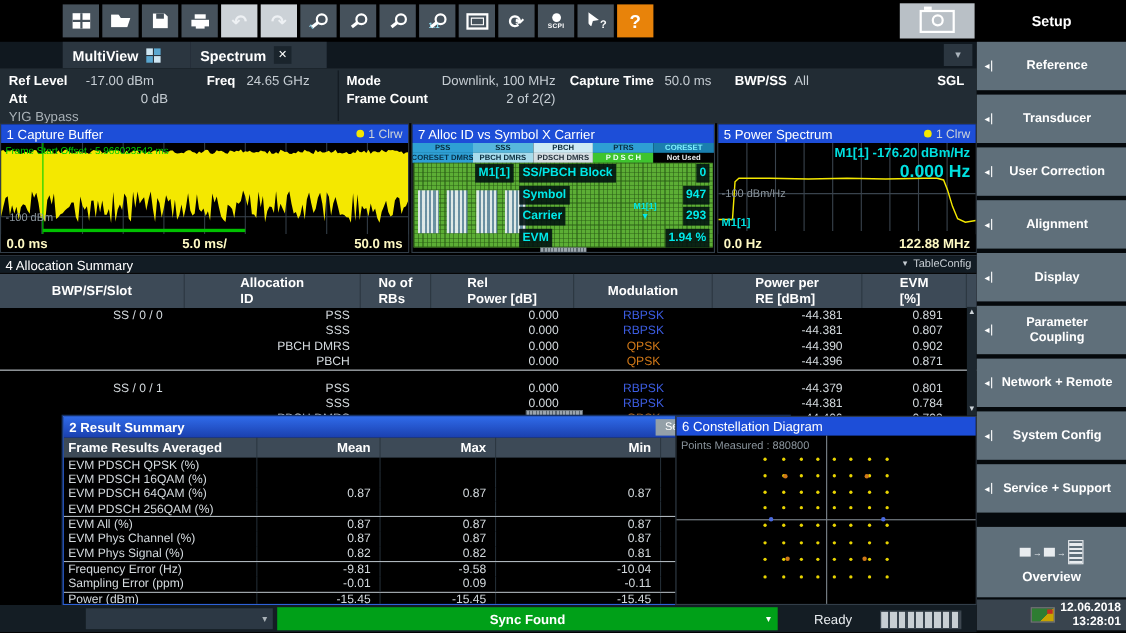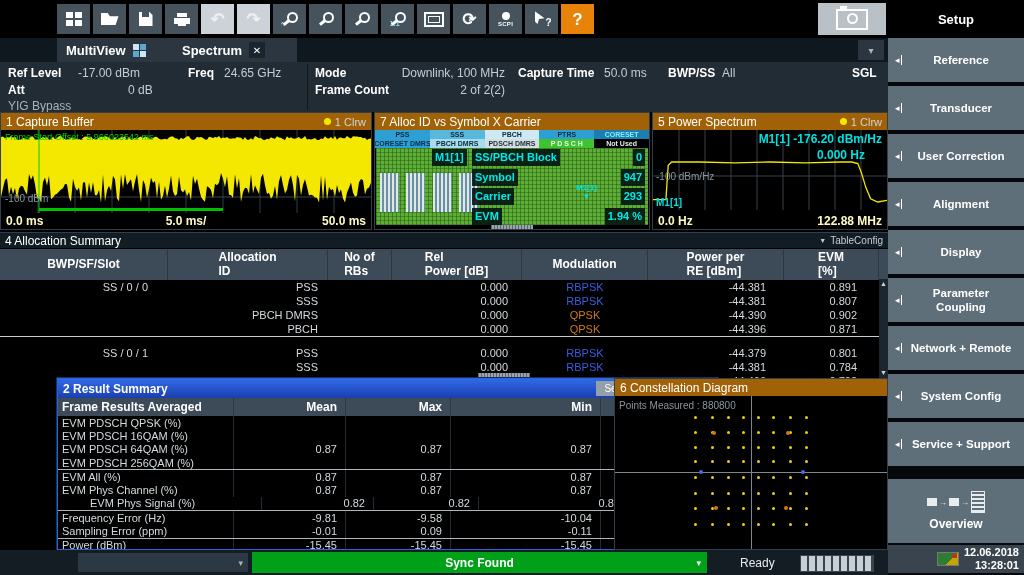--- a/index.html
+++ b/index.html
@@ -50,21 +50,21 @@
   .tab .mv-icon i:nth-child(2){background:#5aa7d0;}
   .tab .mv-icon i:nth-child(3){background:#5aa7d0;}
   .tab-drop{position:absolute;right:4px;top:2px;width:26px;height:20px;background:#2b3640;color:#aab4bc;display:flex;align-items:center;justify-content:center;font-size:10px;}
   
   .settings{position:absolute;left:0;top:62px;width:888px;height:50px;background:#222c34;font-size:12px;}
   .settings .lab{position:absolute;font-weight:bold;color:#fff;white-space:pre;}
   .settings .val{position:absolute;color:#c6cdd3;white-space:pre;}
   .settings .vdiv{position:absolute;top:2px;bottom:2px;width:1px;background:#121a20;}
   
   .panel{position:absolute;top:112px;height:118px;background:#000;border:1px solid #323e49;box-sizing:border-box;}
-  .p-head{height:17px;display:flex;align-items:center;justify-content:space-between;padding:0 5px;background:#a16207;font-size:12px;color:#fff;gap:32px;}
+  .p-head{height:17px;display:flex;align-items:center;justify-content:space-between;padding:0 5px;background:#1d4ed8;font-size:12px;color:#fff;gap:32px;}
   .trace-tag{display:flex;align-items:center;gap:4px;font-size:11px;color:#cdd4d9;}
   .trace-tag .dot{width:7px;height:7px;border-radius:50%;background:#f4e800;}
   .axisrow{position:absolute;left:0;right:0;bottom:0;height:16px;display:flex;justify-content:space-between;align-items:center;padding:0 5px;font-size:12px;font-weight:bold;color:#fef9c3;background:#000;}
   .axisrow .mid{position:absolute;left:50%;transform:translateX(-50%);}
   .overlay{position:absolute;pointer-events:none;}
   .green-txt{color:#00d000;font-size:9px;}
   .gray-txt{color:#8a949c;font-size:10px;}
   .cyan-txt{color:#00e0e0;font-weight:bold;}
   
   .legendrow{display:flex;height:9px;}
@@ -324,21 +324,21 @@
         <line x1="78" y1="0" x2="78" y2="80" stroke="#39434d"></line>
         <line x1="104" y1="0" x2="104" y2="80" stroke="#39434d"></line>
         <line x1="130" y1="0" x2="130" y2="80" stroke="#39434d"></line>
         <line x1="156" y1="0" x2="156" y2="80" stroke="#39434d"></line>
         <line x1="182" y1="0" x2="182" y2="80" stroke="#39434d"></line>
         <line x1="208" y1="0" x2="208" y2="80" stroke="#39434d"></line>
         <line x1="0" y1="46" x2="234" y2="46" stroke="#39434d"></line>
         <polyline points="0.0,69.6 12.9,69.6 15.2,35.2 18.7,32.0 46.8,32.0 81.9,32.8 117.0,32.0 152.1,32.8 187.2,32.0 198.9,32.0 204.8,33.6 208.3,42.4 212.9,57.6 217.6,68.8 224.6,72.0 234.0,70.4" fill="none" stroke="#f4e800" stroke-width="1.3"></polyline>
       </svg>
     <div class="overlay cyan-txt" style="right:5px;top:19px;font-size:12px">M1[1] -176.20 dBm/Hz</div>
-    <div class="overlay cyan-txt" style="right:22px;top:35px;font-size:12px">0.000 Hz</div>
+    <div class="overlay cyan-txt" style="right:5px;top:35px;font-size:16px">0.000 Hz</div>
     <div class="overlay gray-txt" style="left:3px;top:58px">-100 dBm/Hz</div>
     <div class="overlay cyan-txt" style="left:3px;top:84px;font-size:10px">M1[1]</div>
     <div class="axisrow">
       <span>0.0 Hz</span>
       <span>122.88 MHz</span>
     </div>
   </section>
 
   <section class="allocsum">
     <div class="sec-title">
@@ -475,21 +475,21 @@
           <div class="c" style="width: 105px; justify-content: flex-end; padding: 0px 8px 0px 0px;">0.87</div>
           <div class="c" style="width: 150px; justify-content: flex-end; padding: 0px 8px 0px 0px;">0.87</div>
         </div>
         <div class="rsrow">
           <div class="c" style="width: 176px; justify-content: flex-start; padding: 0px 0px 0px 4px;">EVM Phys Channel (%)</div>
           <div class="c" style="width: 112px; justify-content: flex-end; padding: 0px 8px 0px 0px;">0.87</div>
           <div class="c" style="width: 105px; justify-content: flex-end; padding: 0px 8px 0px 0px;">0.87</div>
           <div class="c" style="width: 150px; justify-content: flex-end; padding: 0px 8px 0px 0px;">0.87</div>
         </div>
         <div class="rsrow group-end">
-          <div class="c" style="width: 176px; justify-content: flex-start; padding: 0px 0px 0px 4px; margin-left: 28px;">EVM Phys Signal (%)</div>
+          <div class="c" style="width: 176px; justify-content: flex-start; padding: 0px 0px 0px 4px;">EVM Phys Signal (%)</div>
           <div class="c" style="width: 112px; justify-content: flex-end; padding: 0px 8px 0px 0px;">0.82</div>
           <div class="c" style="width: 105px; justify-content: flex-end; padding: 0px 8px 0px 0px;">0.82</div>
           <div class="c" style="width: 150px; justify-content: flex-end; padding: 0px 8px 0px 0px;">0.81</div>
         </div>
         <div class="rsrow">
           <div class="c" style="width: 176px; justify-content: flex-start; padding: 0px 0px 0px 4px;">Frequency Error (Hz)</div>
           <div class="c" style="width: 112px; justify-content: flex-end; padding: 0px 8px 0px 0px;">-9.81</div>
           <div class="c" style="width: 105px; justify-content: flex-end; padding: 0px 8px 0px 0px;">-9.58</div>
           <div class="c" style="width: 150px; justify-content: flex-end; padding: 0px 8px 0px 0px;">-10.04</div>
         </div>

